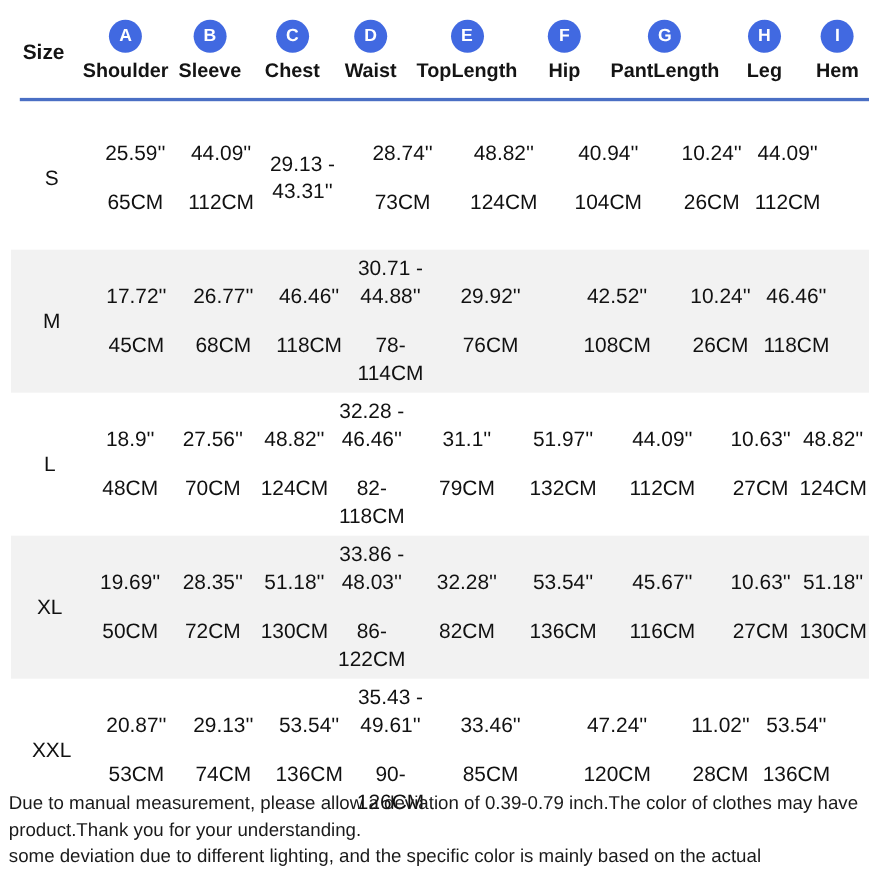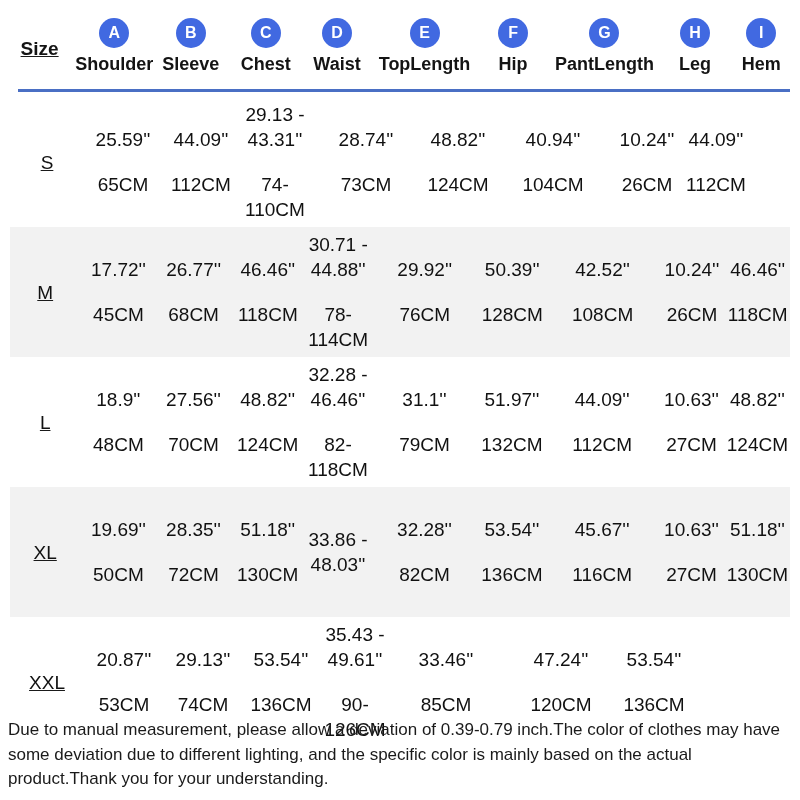--- a/index.html
+++ b/index.html
@@ -123,21 +123,21 @@
   .cell.size-cell {
     justify-content: center;
   }
   .cell.size-cell .size-label {
     font-size: 19px;
     color: #111111;
     line-height: 1;
   }
 
   
-  .col-size  { width: 74px; text-decoration: underline; }
+  .col-size  { width: 74px; }
   .col-a     { width: 80px; }
   .col-b     { width: 78px; }
   .col-c     { width: 78px; }
   .col-d     { width: 70px; }
   .col-e     { width: 112px; }
   .col-f     { width: 72px; }
   .col-g     { width: 118px; }
   .col-h     { width: 70px; }
   .col-i     { width: 68px; }
 
@@ -212,22 +212,20 @@
           <div class="inch">25.59''</div>
           <div class="cm">65CM</div>
         </div>
         <div class="cell col-c">
           <div class="inch">44.09''</div>
           <div class="cm">112CM</div>
         </div>
         <div class="cell col-d">
           <div class="inch">29.13 -
 43.31''</div>
-          <div class="cm">74-
-110CM</div>
         </div>
         <div class="cell col-e">
           <div class="inch">28.74''</div>
           <div class="cm">73CM</div>
         </div>
         <div class="cell col-f">
           <div class="inch">48.82''</div>
           <div class="cm">124CM</div>
         </div>
         <div class="cell col-g">
@@ -262,24 +260,20 @@
         <div class="cell col-d">
           <div class="inch">30.71 -
 44.88''</div>
           <div class="cm">78-
 114CM</div>
         </div>
         <div class="cell col-e">
           <div class="inch">29.92''</div>
           <div class="cm">76CM</div>
         </div>
-        <div class="cell col-f">
-          <div class="inch">50.39''</div>
-          <div class="cm">128CM</div>
-        </div>
         <div class="cell col-g">
           <div class="inch">42.52''</div>
           <div class="cm">108CM</div>
         </div>
         <div class="cell col-h">
           <div class="inch">10.24''</div>
           <div class="cm">26CM</div>
         </div>
         <div class="cell col-i">
           <div class="inch">46.46''</div>
@@ -341,20 +335,22 @@
           <div class="inch">28.35''</div>
           <div class="cm">72CM</div>
         </div>
         <div class="cell col-c">
           <div class="inch">51.18''</div>
           <div class="cm">130CM</div>
         </div>
         <div class="cell col-d">
           <div class="inch">33.86 -
 48.03''</div>
+          <div class="cm">86-
+122CM</div>
         </div>
         <div class="cell col-e">
           <div class="inch">32.28''</div>
           <div class="cm">82CM</div>
         </div>
         <div class="cell col-f">
           <div class="inch">53.54''</div>
           <div class="cm">136CM</div>
         </div>
         <div class="cell col-g">
@@ -393,26 +389,30 @@
 126CM</div>
         </div>
         <div class="cell col-e">
           <div class="inch">33.46''</div>
           <div class="cm">85CM</div>
         </div>
         <div class="cell col-g">
           <div class="inch">47.24''</div>
           <div class="cm">120CM</div>
         </div>
+        <div class="cell col-h">
+          <div class="inch">11.02''</div>
+          <div class="cm">28CM</div>
+        </div>
         <div class="cell col-i">
           <div class="inch">53.54''</div>
           <div class="cm">136CM</div>
         </div>
       </div>
     </div>
 
   <div class="footer">
       <div>Due to manual measurement, please allow a deviation of 0.39-0.79 inch.The color of clothes may have</div>
+      <div>product.Thank you for your understanding.</div>
       <div>some deviation due to different lighting, and the specific color is mainly based on the actual</div>
-      <div>product.Thank you for your understanding.</div>
     </div>
 
 </div>
 
 </body></html>

